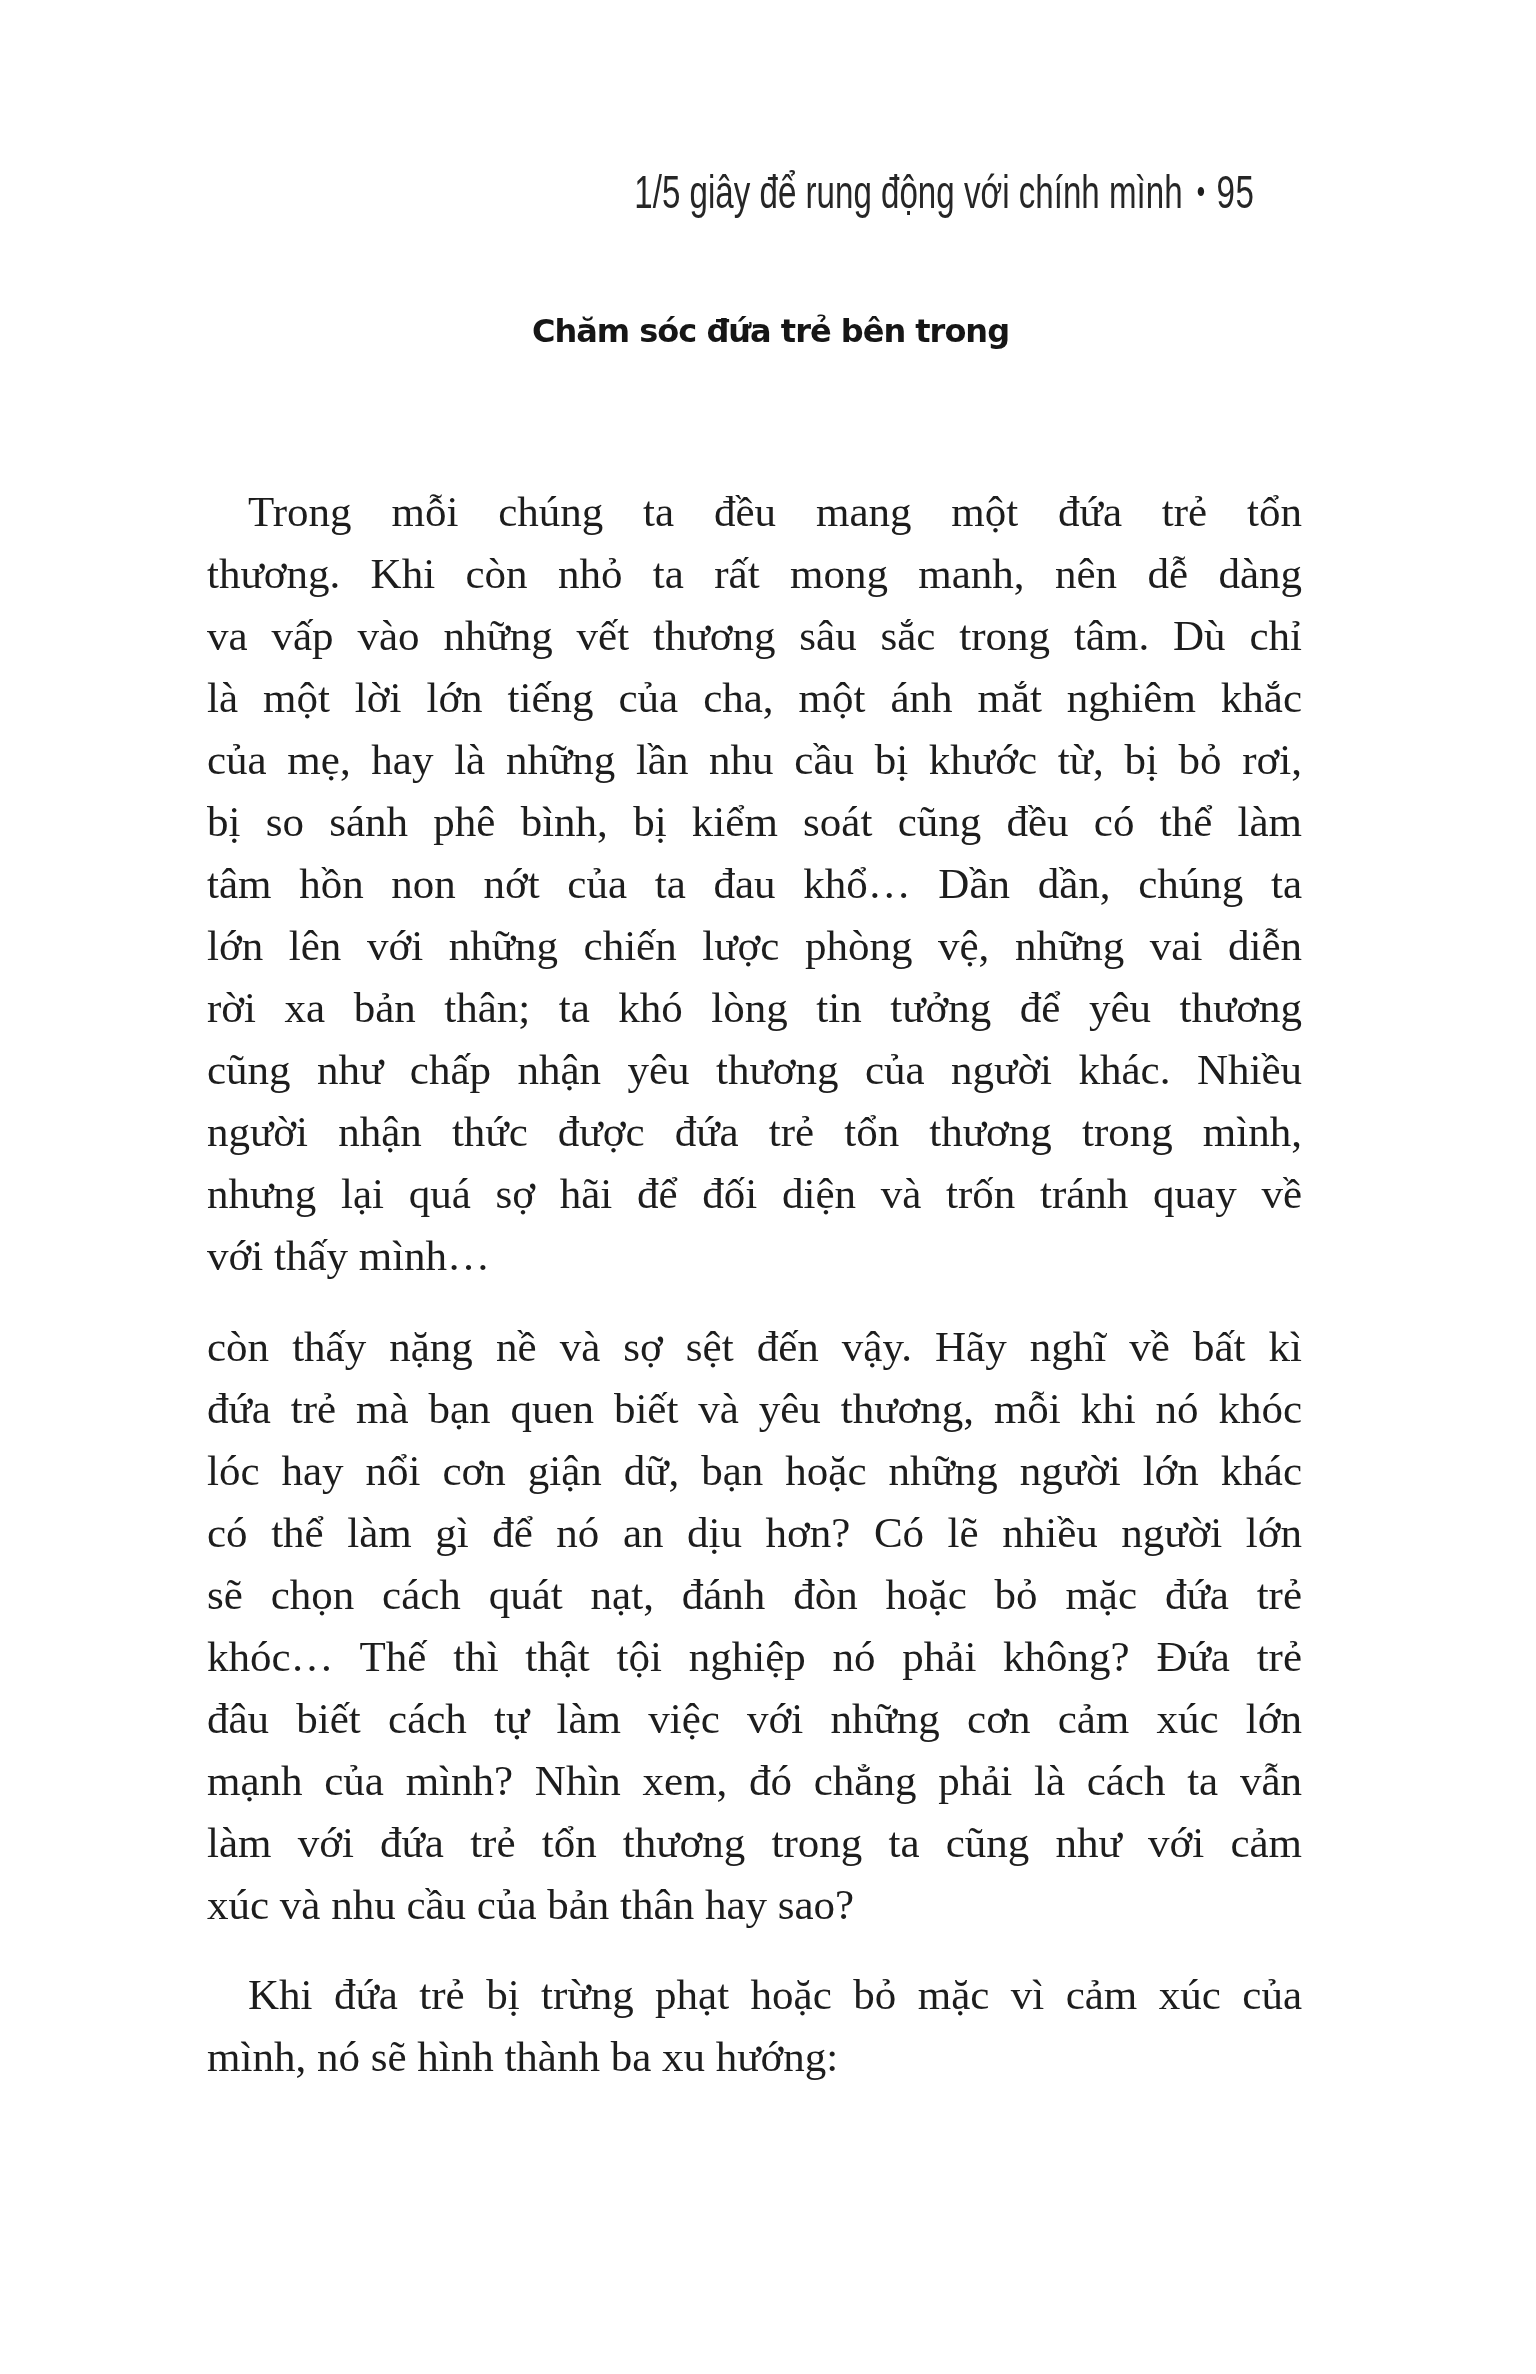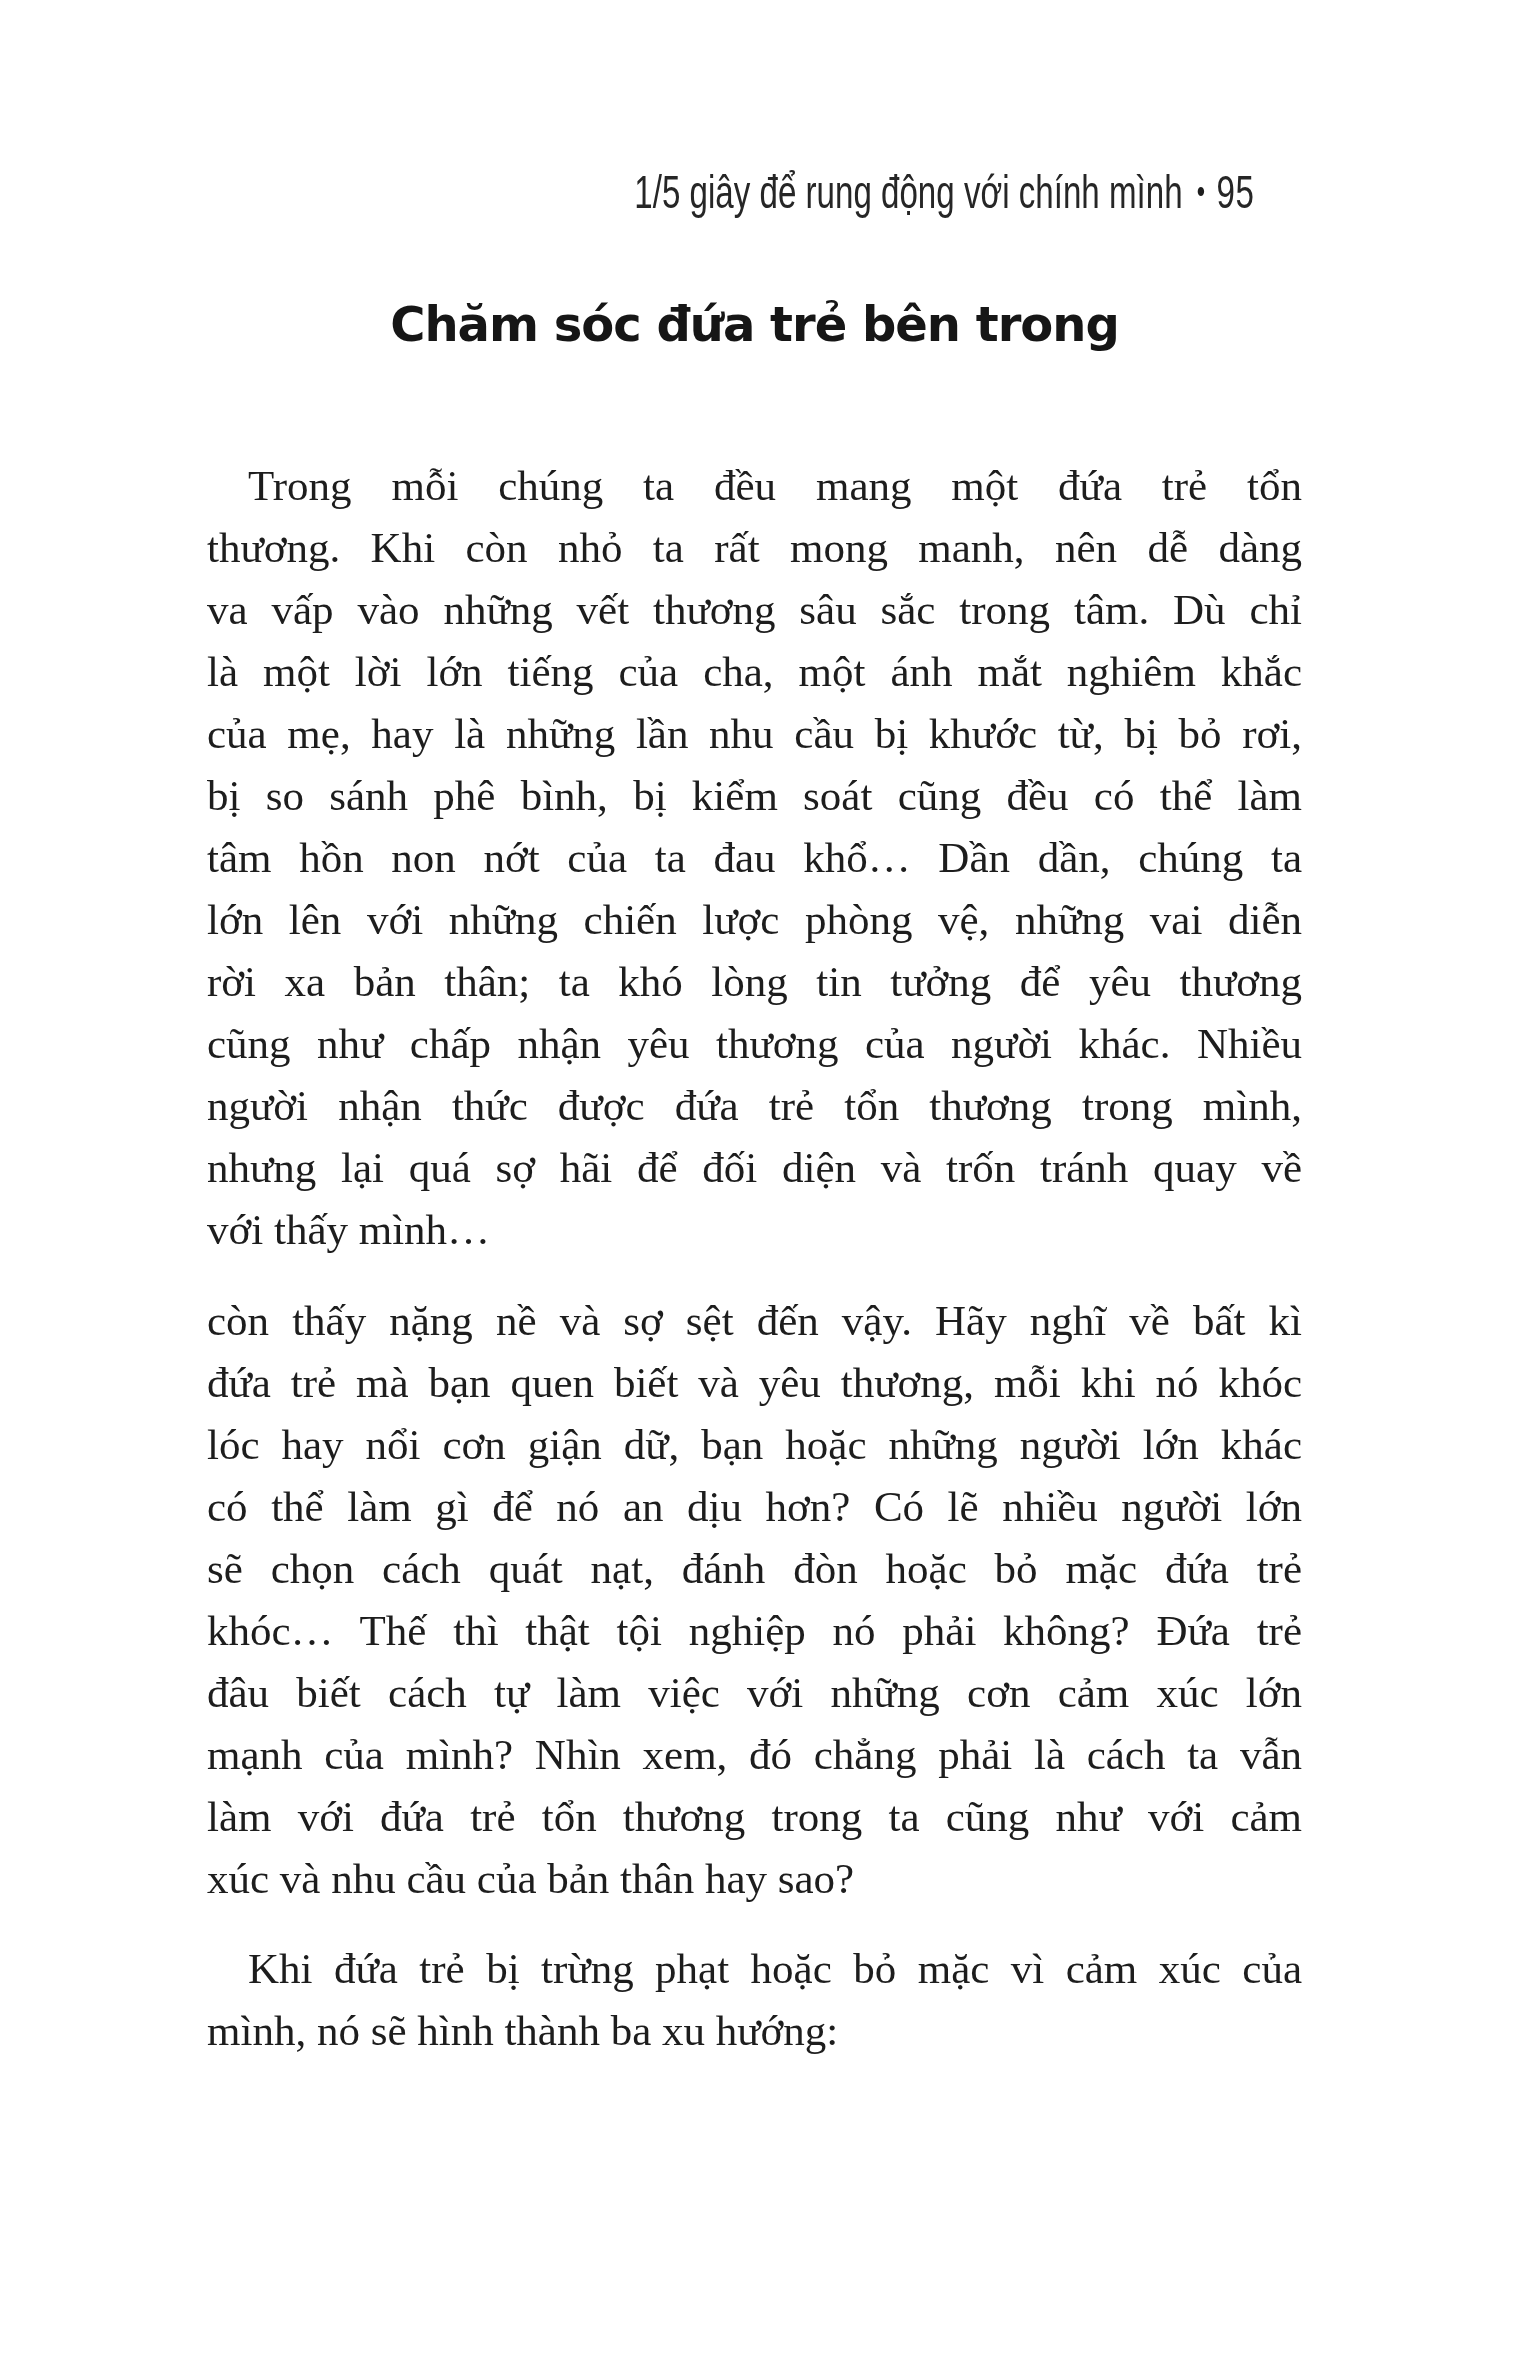--- a/index.html
+++ b/index.html
@@ -40,25 +40,25 @@
   }
   .rh-num {
     letter-spacing: 1px;
   }
   
   .chapter-title {
     position: absolute;
     top: 296px;
     left: 207px;
     width: 1095px;
-    margin: 0;
+    margin: 16px;
     text-align: center;
     font-family: "DejaVu Sans", "Liberation Sans", sans-serif;
     font-weight: bold;
-    font-size: 48px;
+    font-size: 32px;
     letter-spacing: -1px;
     color: #161616;
   }
   
   .body-text {
     position: absolute;
     top: 455px;
     left: 207px;
     width: 1095px;
     font-family: "Liberation Serif", "DejaVu Serif", serif;
@@ -68,20 +68,21 @@
   }
   .paragraph + .paragraph {
     margin-top: 28.6px;
   }
   .line {
     text-align: justify;
     text-align-last: justify;
   }
   .line.first {
     padding-left: 41px;
+    margin-top: 26px;
   }
   .line.last {
     text-align-last: left;
   }
 </style>
 </head>
 <body>
 
 <div class="page">
 

